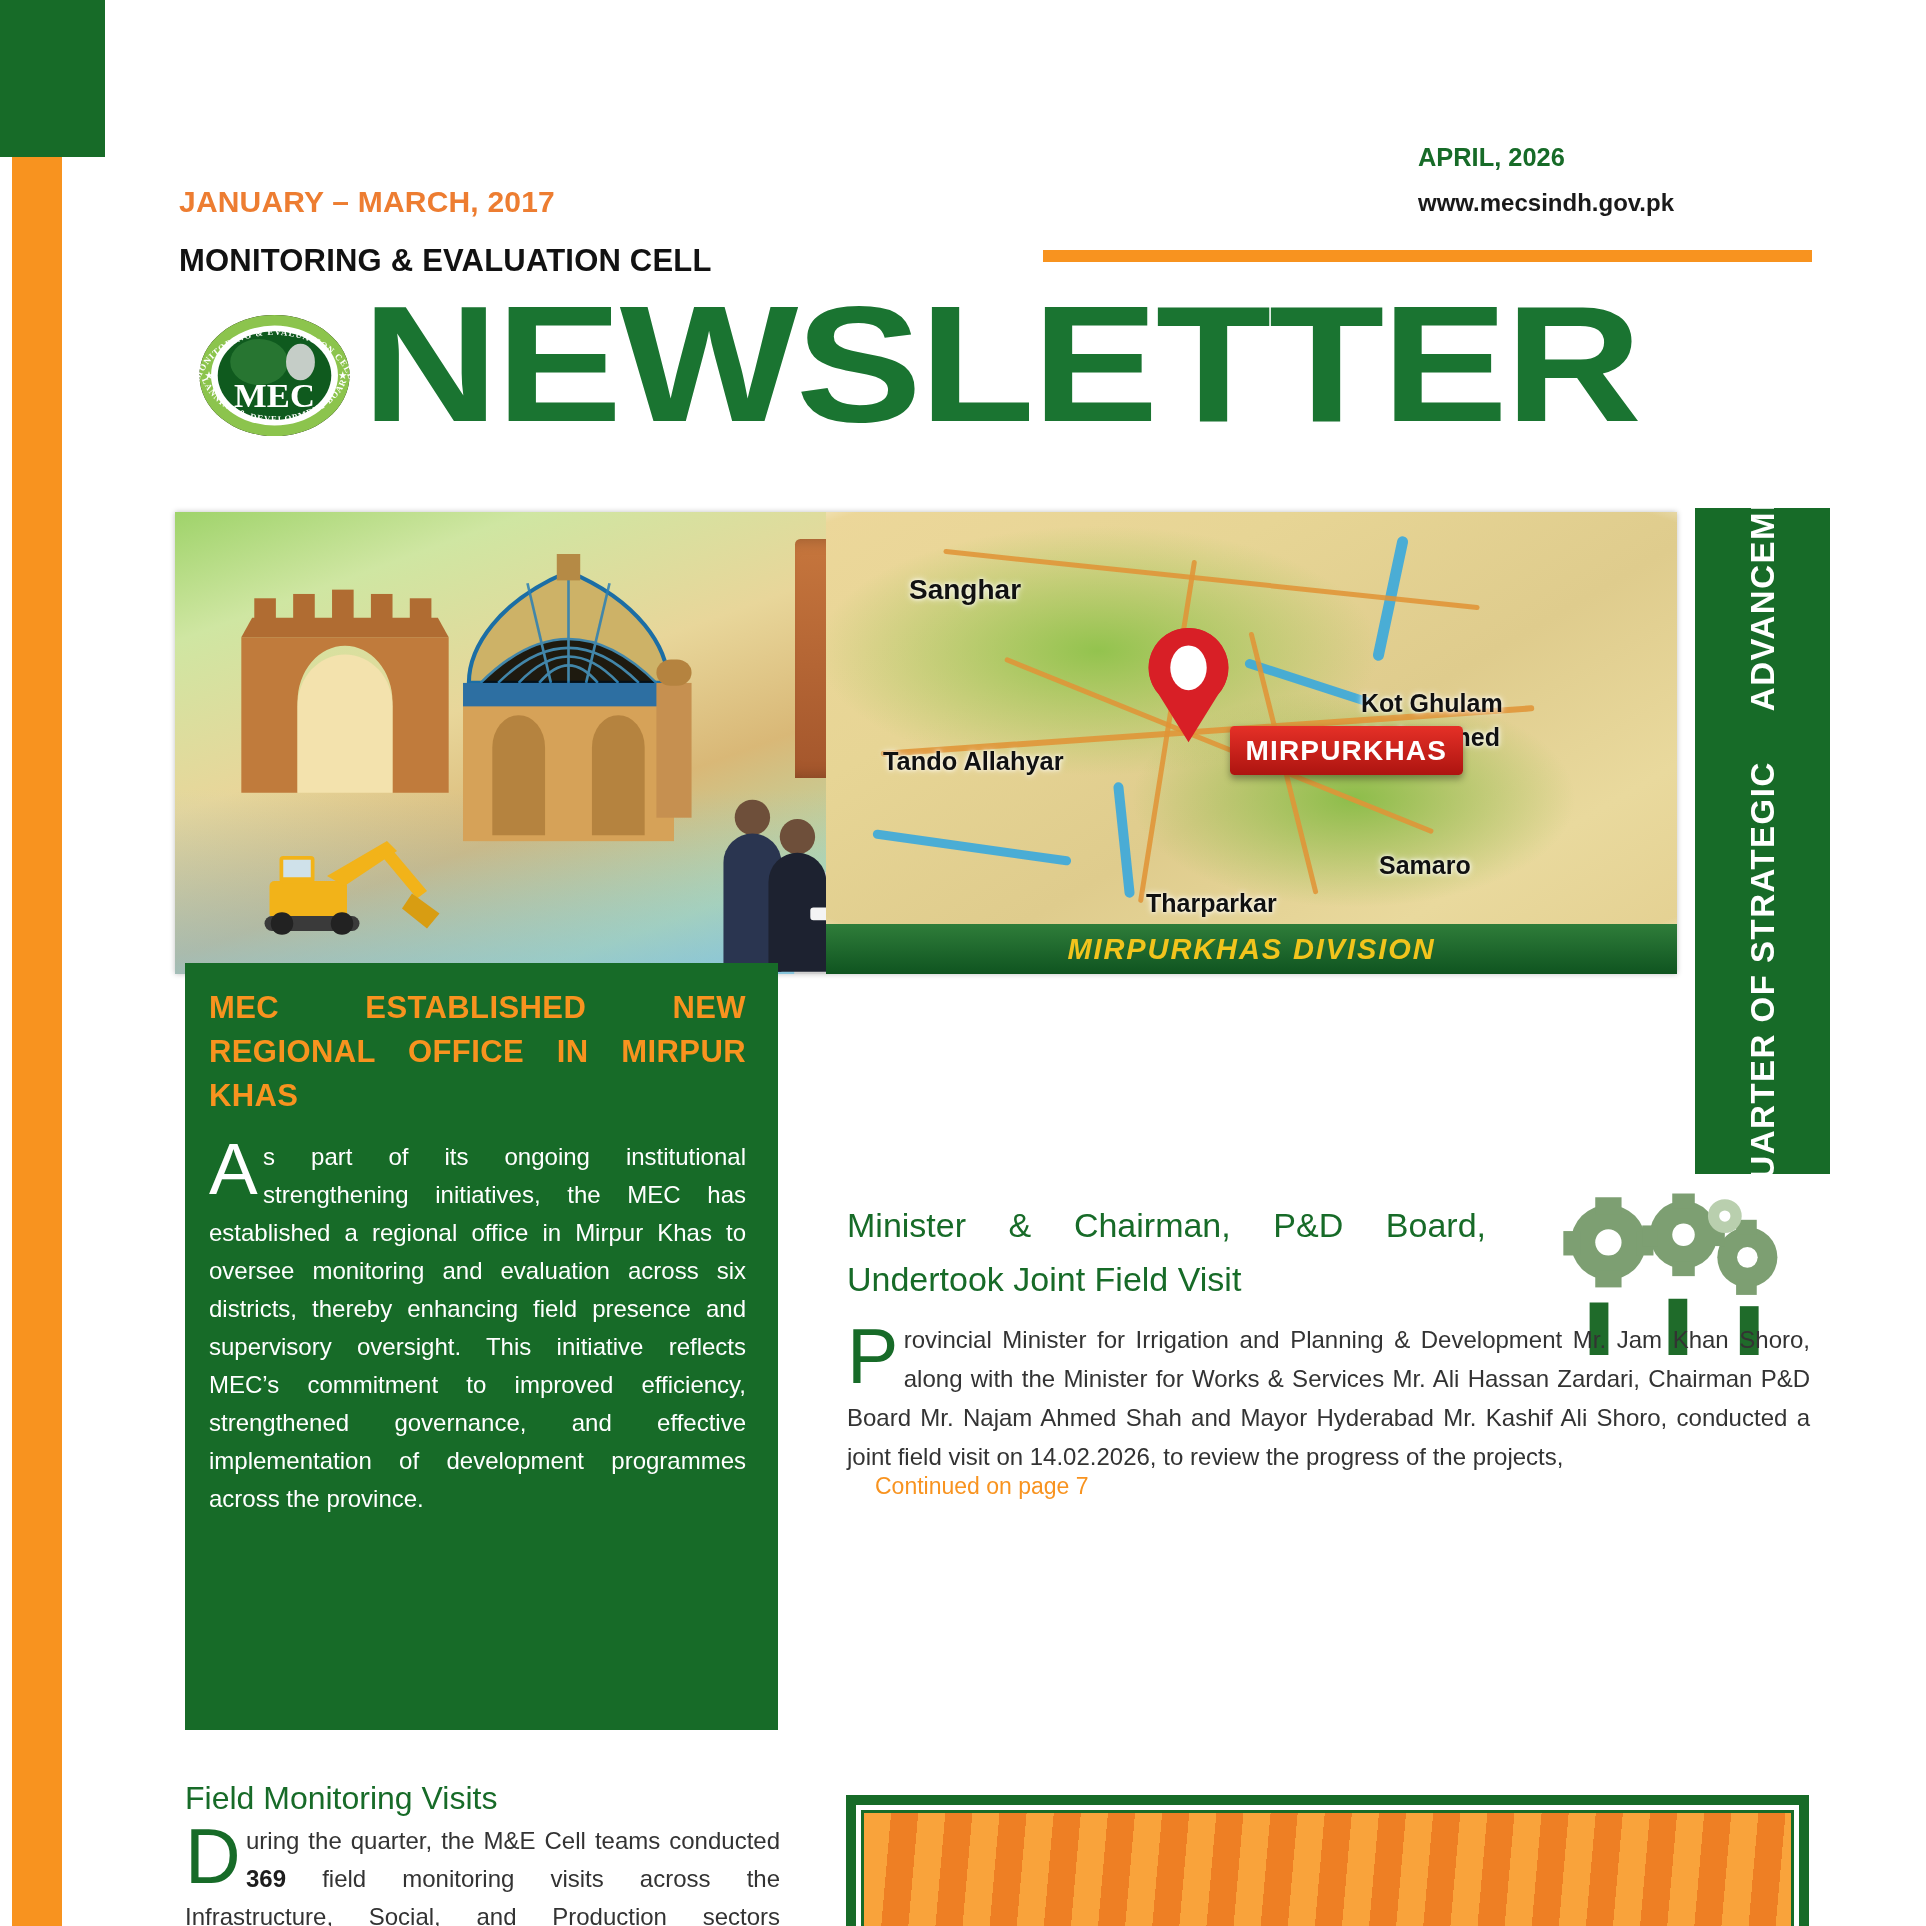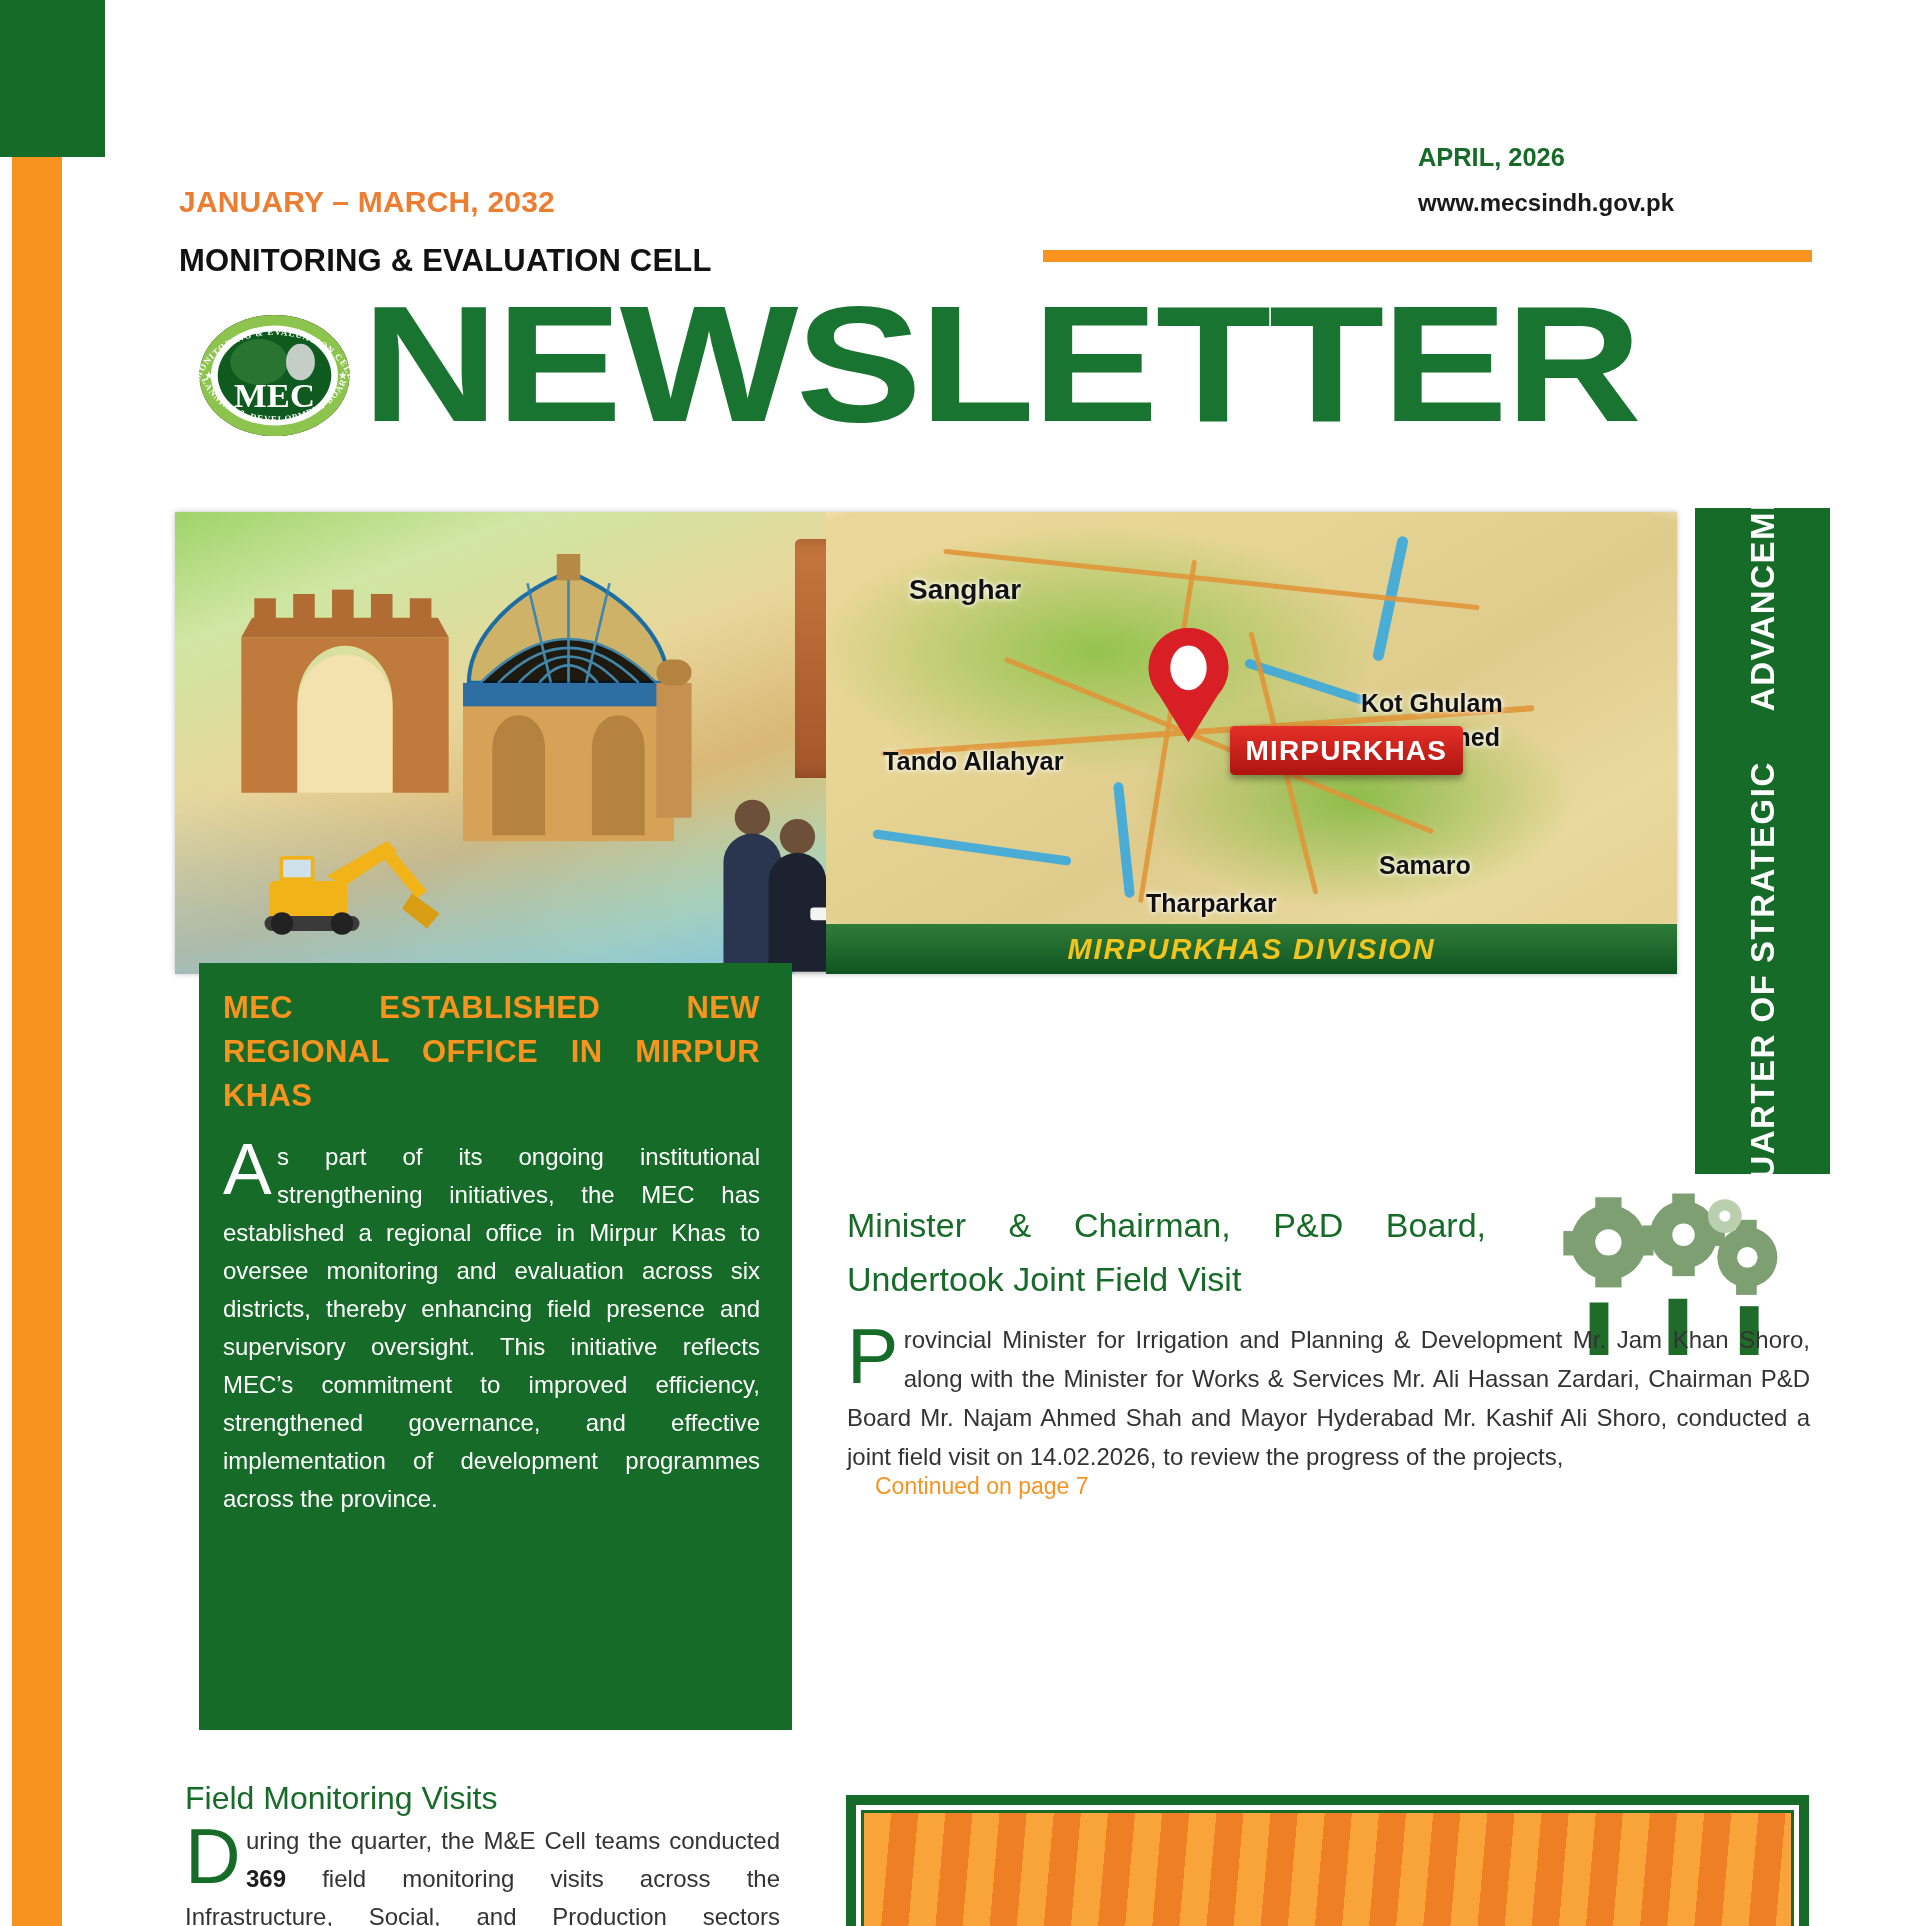--- a/index.html
+++ b/index.html
@@ -66,21 +66,21 @@
   .division-band span{color:#f2c41d;font-size:29px;font-weight:bold;letter-spacing:1.9px;}
 
   
   .side-strip{position:absolute;left:1695px;top:508px;width:135px;height:666px;background:#176b28;}
   .side-strip .vtext{position:absolute;top:0;left:0;width:666px;height:135px;
         transform:rotate(-90deg) translateX(-666px);transform-origin:top left;
         display:flex;align-items:center;justify-content:center;gap:50px;}
   .side-strip .vtext span{color:#fff;font-size:33px;font-weight:bold;letter-spacing:1.5px;white-space:nowrap;}
 
   
-  .green-card{position:absolute;left:199px;top:963px;width:593px;height:767px;background:#176b28;
+  .green-card{position:absolute;left:185px;top:963px;width:593px;height:767px;background:#176b28;
               padding:23px 32px 0 24px;box-sizing:border-box;}
   .green-card h2{margin:0;color:#f8931f;font-size:31px;line-height:44px;font-weight:bold;
                  letter-spacing:0.4px;text-align:justify;text-align-last:left;}
   .green-card .body{margin-top:20px;color:#fff;font-size:24px;line-height:38px;text-align:justify;}
   .dropcap{float:left;font-size:73px;line-height:58px;font-weight:normal;color:#fff;
            margin:2.3px 5.4px 0 0;}
 
   
   .fm{position:absolute;left:185px;top:1780px;width:595px;}
   .fm h3{margin:0;color:#176b28;font-size:32px;line-height:37px;font-weight:normal;}
@@ -106,21 +106,21 @@
   .canopy{position:absolute;left:0;top:0;width:100%;height:36%;
        background:repeating-linear-gradient(95deg,#f9a33b 0 27px,#ee7f24 27px 54px);}
 </style>
 </head>
 <body>
 
 <div class="green-corner"></div>
 <div class="orange-rail"></div>
 <div class="orange-rule"></div>
 
-<div class="issue-date">JANUARY – MARCH, 2032</div>
+<div class="issue-date">JANUARY – MARCH, 2017</div>
 <div class="dept-line">MONITORING &amp; EVALUATION CELL</div>
 <div class="pub-month">APRIL, 2026</div>
 <div class="website">www.mecsindh.gov.pk</div>
 <div class="masthead-title">NEWSLETTER</div>
 
 <div class="seal">
   <svg viewBox="0 0 200 132" xmlns="http://www.w3.org/2000/svg">
     <defs>
       <path id="arcTop" d="M 22 72 A 80 62 0 0 1 178 72" fill="none"></path>
       <path id="arcBot" d="M 24 68 A 78 60 0 0 0 176 68" fill="none"></path>

